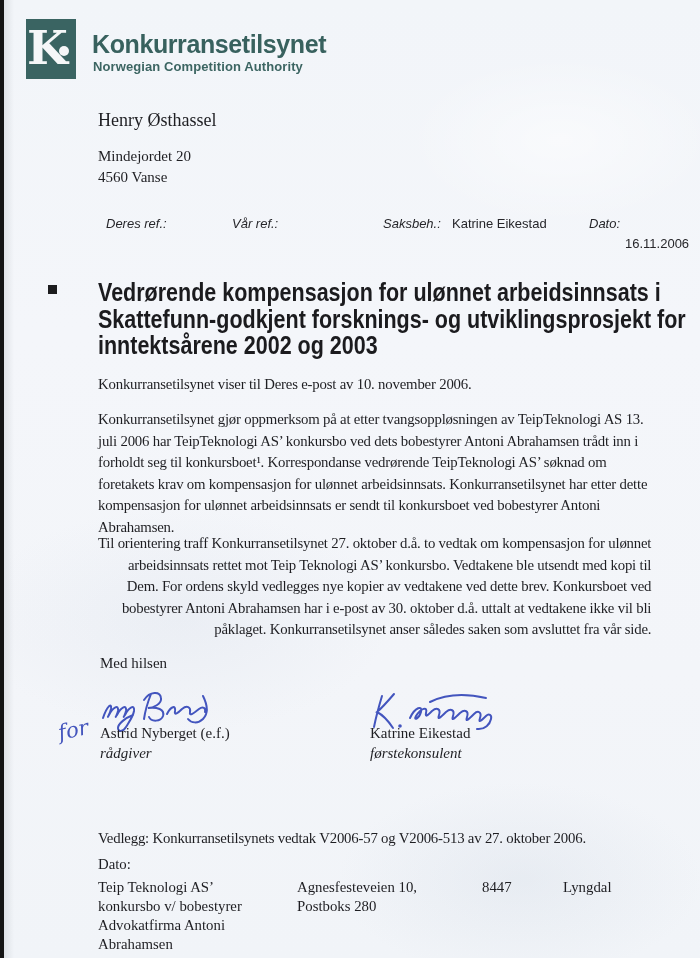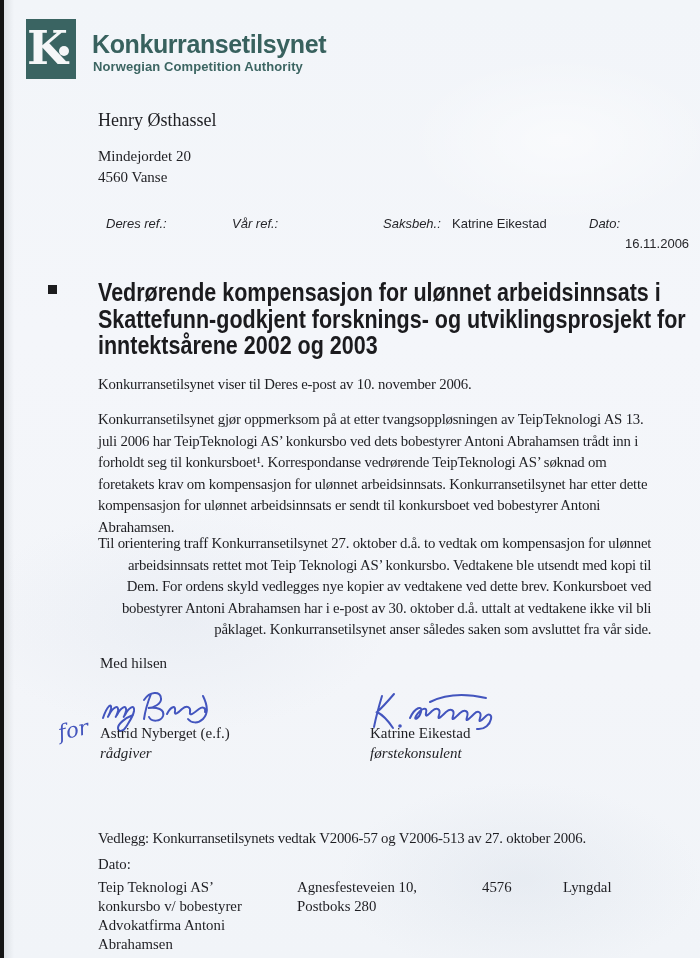--- a/index.html
+++ b/index.html
@@ -186,16 +186,16 @@
   <div class="abs kopi-col kopi-col1">
       <div>Teip Teknologi AS’</div>
       <div>konkursbo v/ bobestyrer</div>
       <div>Advokatfirma Antoni</div>
       <div>Abrahamsen</div>
     </div>
   <div class="abs kopi-col kopi-col2">
       <div>Agnesfesteveien 10,</div>
       <div>Postboks 280</div>
     </div>
-  <div class="abs kopi-col kopi-col3">4576</div>
+  <div class="abs kopi-col kopi-col3">8447</div>
   <div class="abs kopi-col kopi-col4">Lyngdal</div>
 
 </div>
 
 </body></html>

